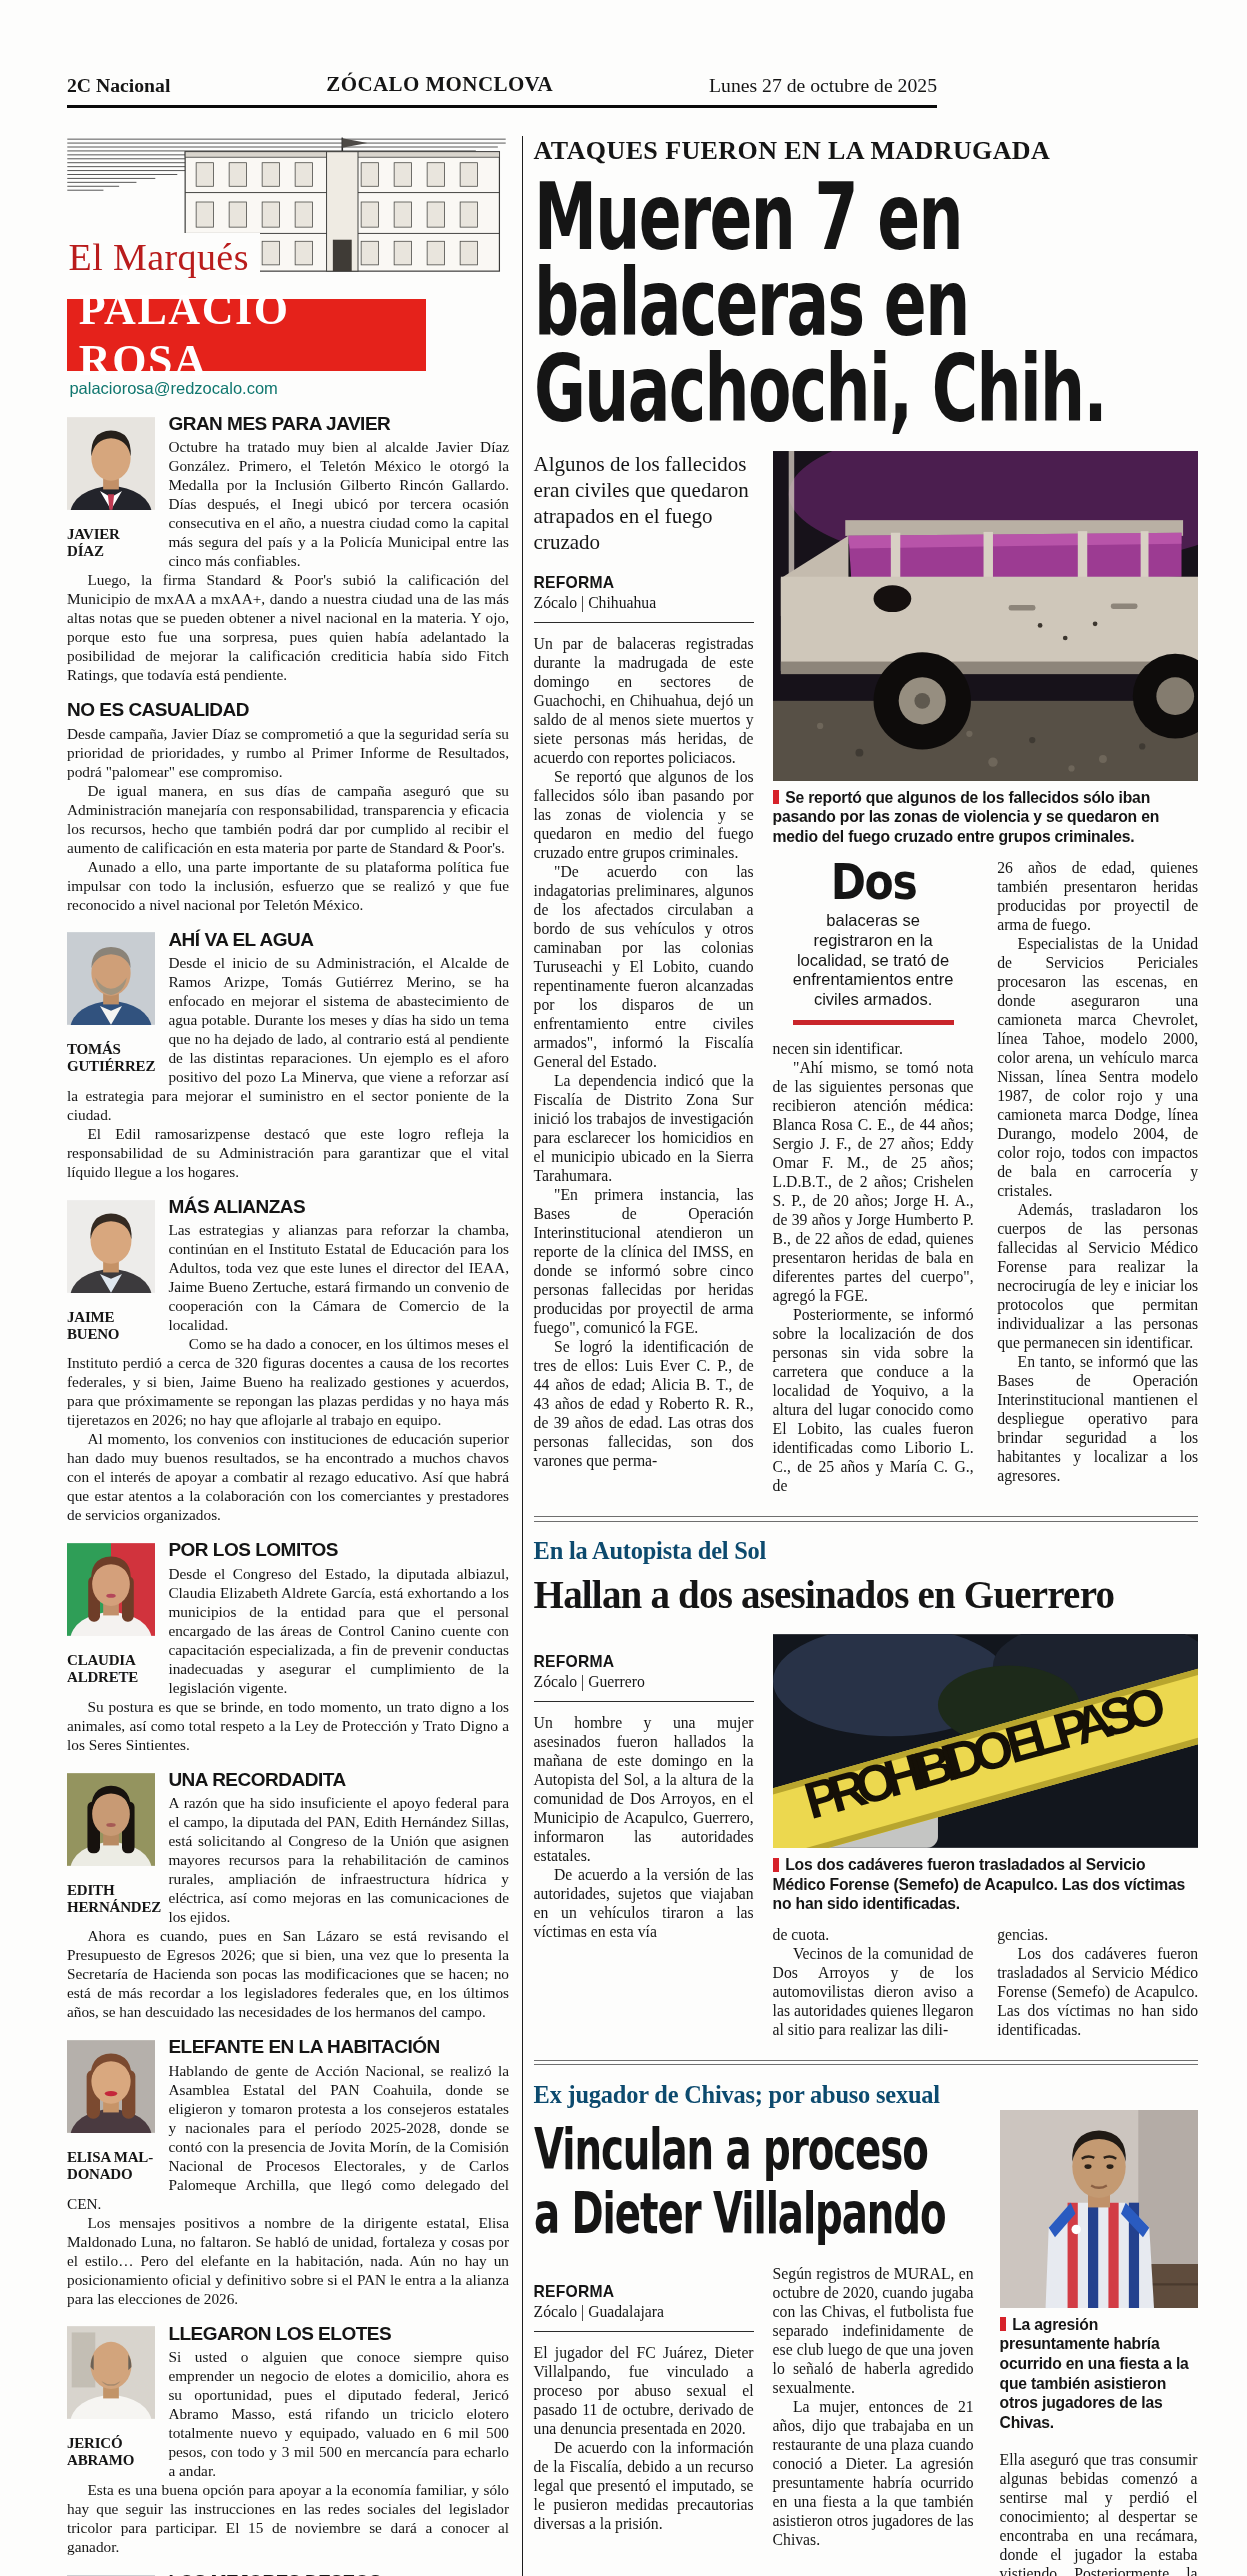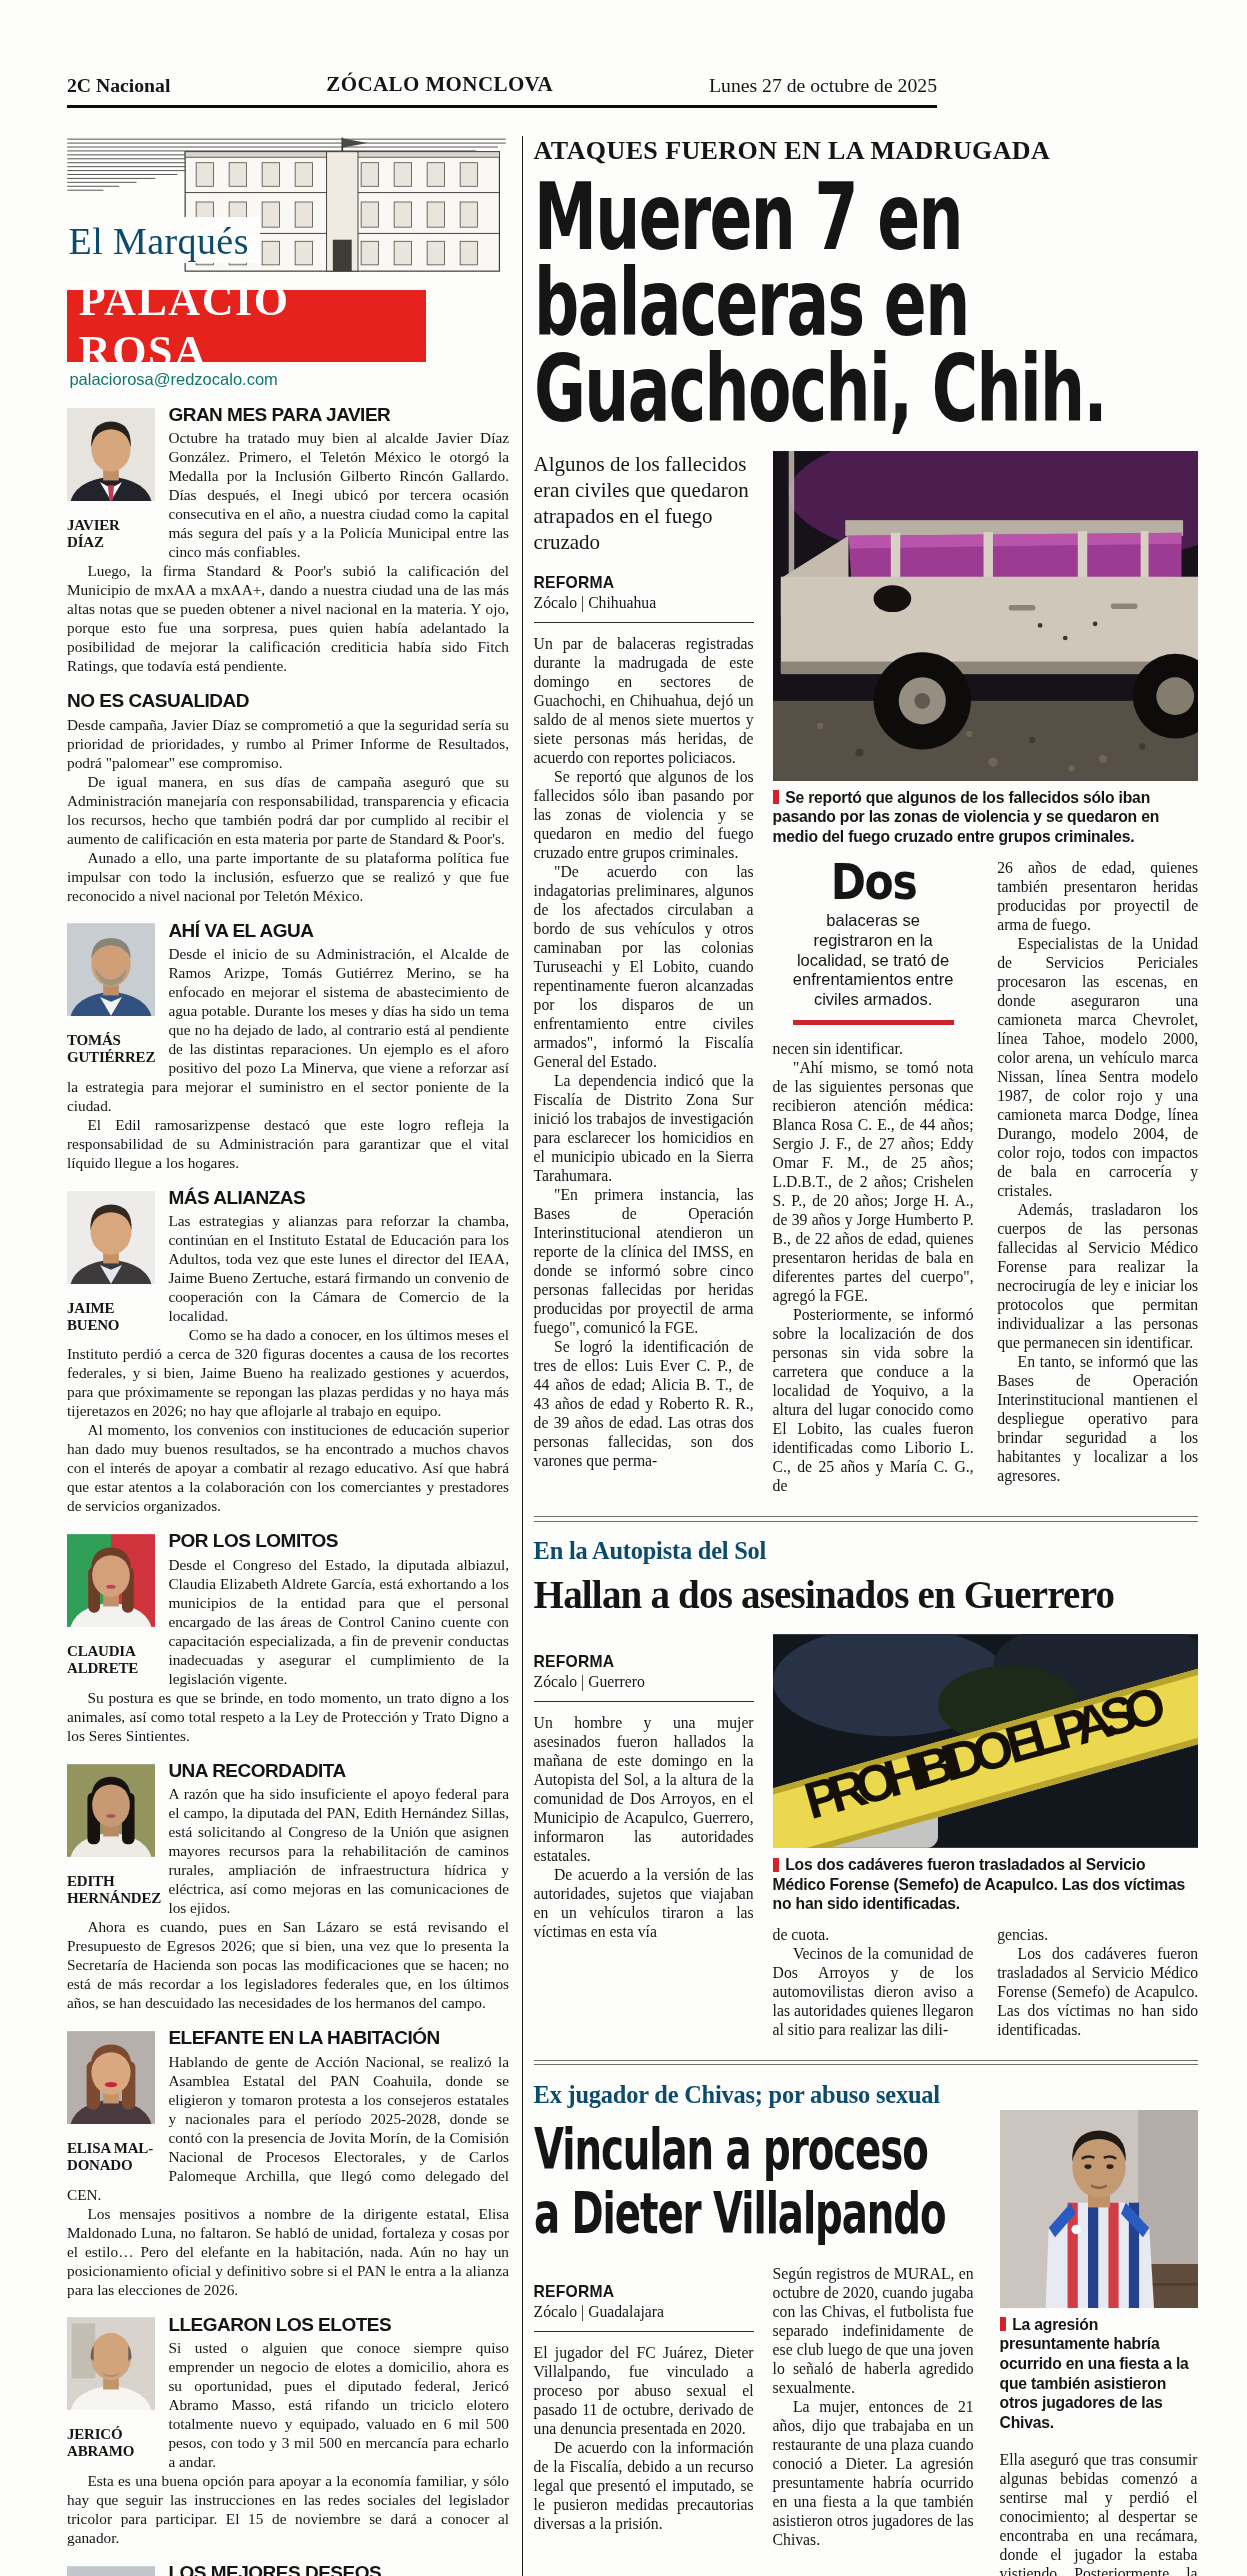--- a/index.html
+++ b/index.html
@@ -18,25 +18,25 @@
   .tb-paper{font-size:21px;font-weight:700;letter-spacing:0.4px;}
   .tb-date{font-size:19.7px;}
   
   .content{display:flex;margin-top:28px;}
   .left-col{width:442px;flex:none;padding-right:12.6px;border-right:1.2px solid #1c1c1c;}
   .main-col{width:664px;flex:none;padding-left:11px;margin-right:33px;}
   
   .masthead{position:relative;height:145px;}
   .masthead svg{display:block;width:439px;height:143px;}
   .marques-title{
-    position:absolute;left:0;bottom:18px;background:#fdfdfc;padding:1.6px 11px 0 1.6px;
-    font-size:38px;letter-spacing:0.4px;color:#0c4a6e;
+    position:absolute;left:0;bottom:2px;background:#fdfdfc;padding:1.6px 11px 0 1.6px;
+    font-size:38px;letter-spacing:0.4px;color:#b91c1c;
   }
   .banner{
-    margin-top:9px;width:359px;height:72px;background:#e5221b;color:#fff;
+    margin-top:18px;width:359px;height:72px;background:#e5221b;color:#fff;
     display:flex;align-items:center;box-sizing:border-box;padding-left:11.8px;
     font-weight:700;font-size:44px;letter-spacing:1.6px;
   }
   .email{font-family:"Liberation Sans", sans-serif;font-size:16.5px;color:#0f766e;margin:7.9px 0 0 2.4px;}
   .col-section{clear:both;padding-top:15px;}
   .headshot{float:left;width:88px;margin:3.9px 13.4px 1.6px 0;}
   .headshot svg{display:block;width:88px;height:93px;}
   .person-name{
     font-family:Liberation Serif, serif;font-weight:700;font-size:15px;line-height:17px;
     letter-spacing:-0.2px;margin-top:16px;white-space:pre-line;

